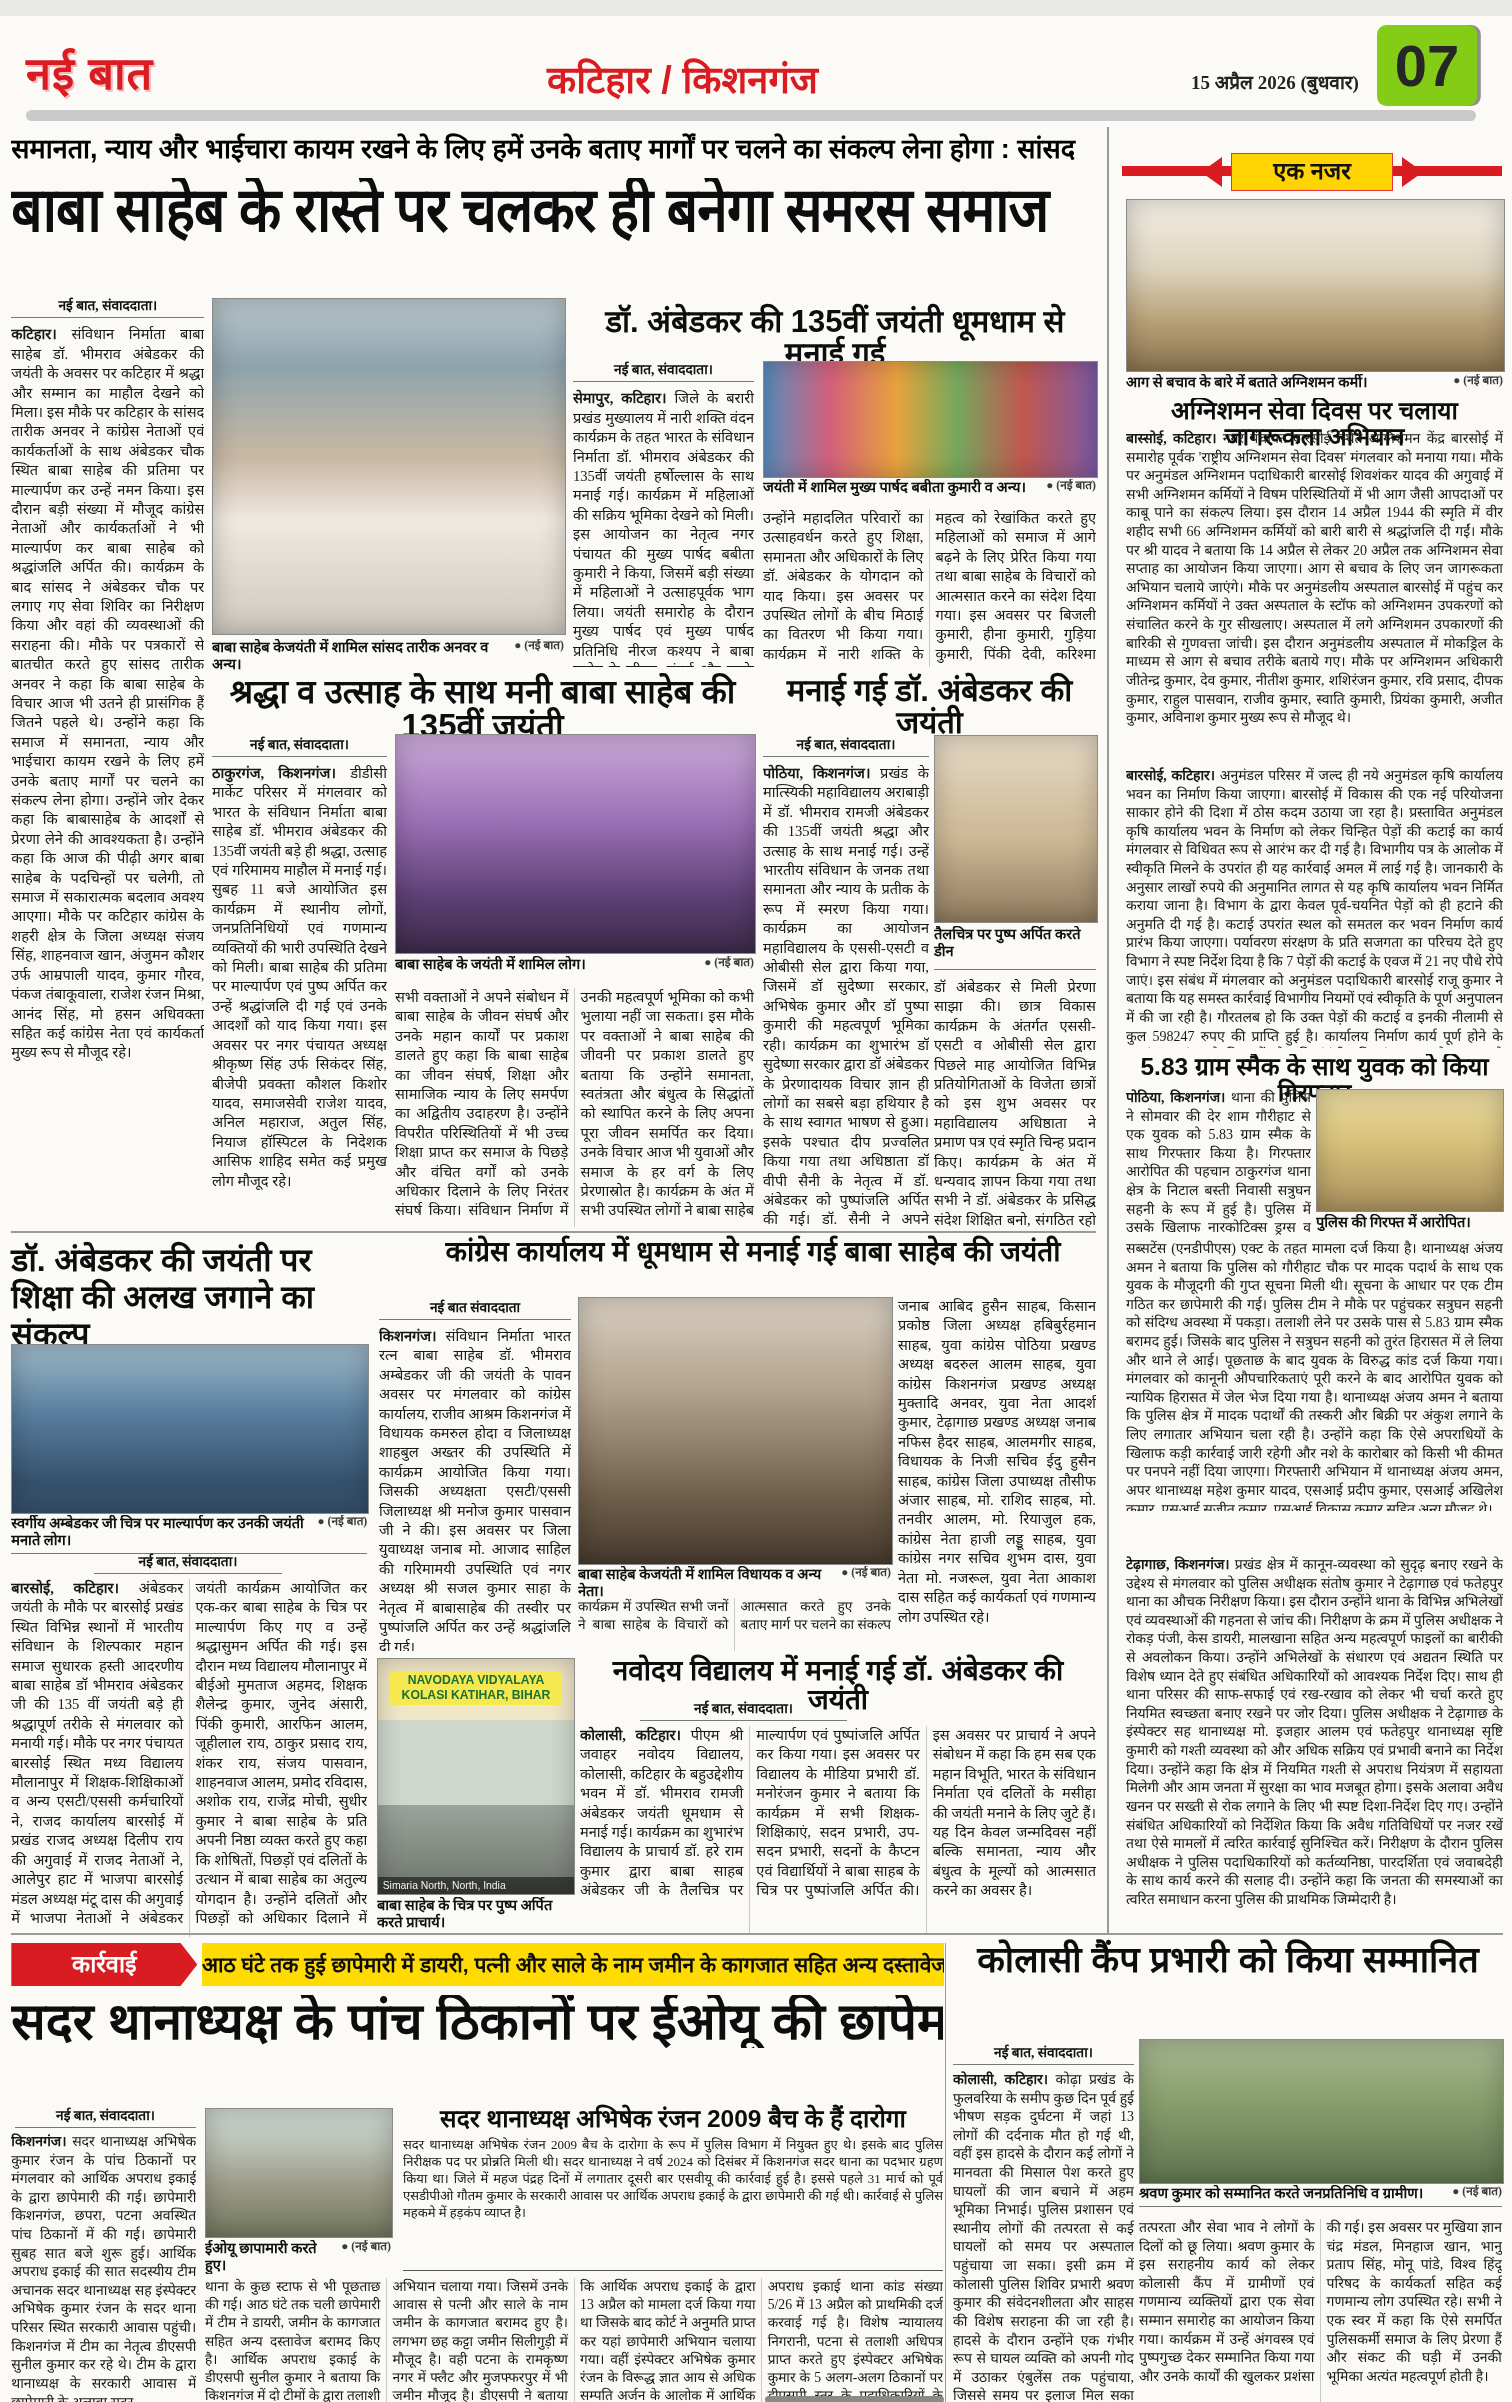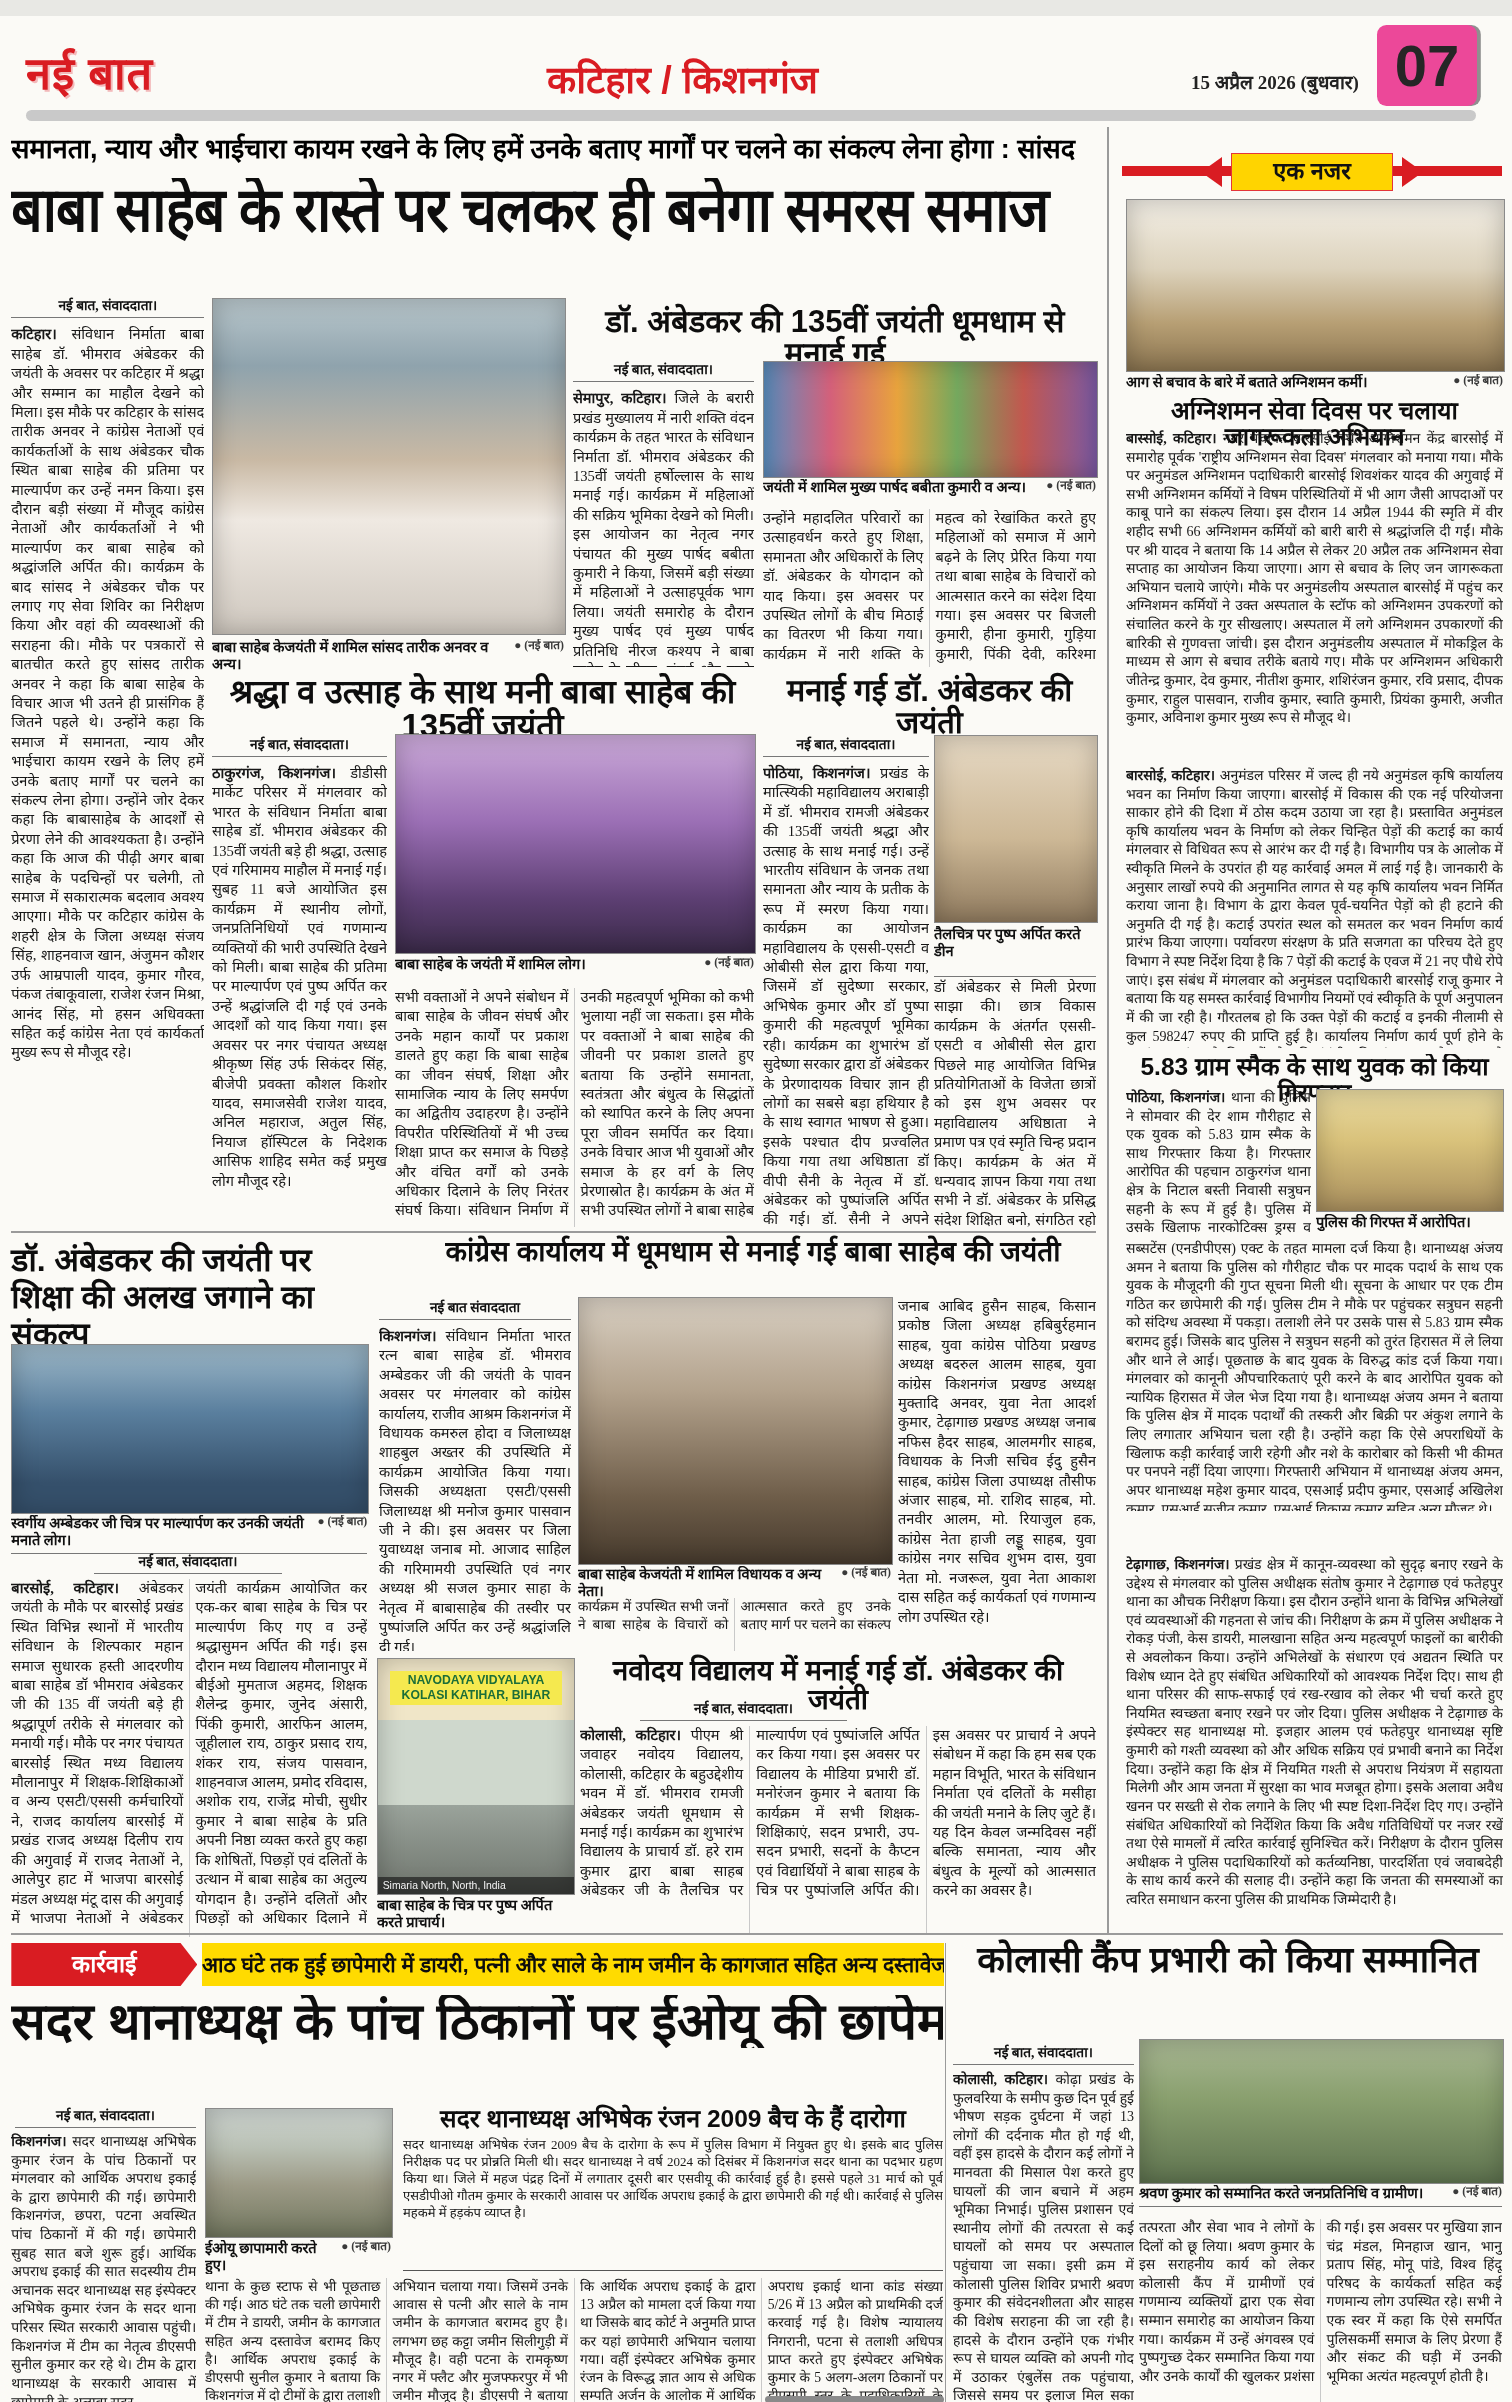--- a/index.html
+++ b/index.html
@@ -4,21 +4,21 @@
 <style>
   html,body{margin:0;padding:0;background:#e8e8e4;}
   #page{position:relative;width:1512px;height:2402px;background:#fbfaf6;margin:16px auto;
         font-family:"Liberation Serif",serif;color:#141414;overflow:hidden;}
   .abs{position:absolute;}
   .red{color:#d91c22;}
   .nameplate{font-family:"Liberation Sans",sans-serif;font-weight:900;font-size:45px;
              text-shadow:1.9px 1.9px 0 #f3b9ba;letter-spacing:0.9px;}
   .edition{font-family:"Liberation Sans",sans-serif;font-weight:900;font-size:38px;}
   .pdate{font-weight:700;font-size:19px;color:#222;}
-  .pagenum{background:#ec4899;border-radius:9.4px;text-align:center;
+  .pagenum{background:#84cc16;border-radius:9.4px;text-align:center;
            font-family:"Liberation Sans",sans-serif;font-weight:900;font-size:58px;color:#262626;
            line-height:81px;box-shadow:3.8px 0 0 #8f8f8f;}
   .rule{background:#c9c9c9;border-radius:5.6px;}
   .hairline{background:#9a9a9a;}
   .kicker{font-family:"Liberation Sans",sans-serif;font-weight:900;font-size:27px;
           white-space:nowrap;overflow:hidden;color:#000;}
   .hl{font-family:"Liberation Sans",sans-serif;font-weight:900;color:#0d0d0d;line-height:1.04;}
   .hl-lead{font-size:55px;white-space:nowrap;overflow:hidden;letter-spacing:-0.9px;transform:scaleY(1.12);transform-origin:top left;}
   .center{text-align:center;}
   .byl{font-weight:700;font-size:13.7px;text-align:center;color:#111;
@@ -89,21 +89,21 @@
 
   <div class="abs byl" style="left:212px;top:718px;width:175px;">नई बात, संवाददाता।</div>
   <div class="abs bd" style="left:212px;top:748px;width:175px;height:463px;"><b class="dl">ठाकुरगंज, किशनगंज।</b> <span>डीडीसी मार्केट परिसर में मंगलवार को भारत के संविधान निर्माता बाबा साहेब डॉ. भीमराव अंबेडकर की 135वीं जयंती बड़े ही श्रद्धा, उत्साह एवं गरिमामय माहौल में मनाई गई। सुबह 11 बजे आयोजित इस कार्यक्रम में स्थानीय लोगों, जनप्रतिनिधियों एवं गणमान्य व्यक्तियों की भारी उपस्थिति देखने को मिली। बाबा साहेब की प्रतिमा पर माल्यार्पण एवं पुष्प अर्पित कर उन्हें श्रद्धांजलि दी गई एवं उनके आदर्शों को याद किया गया। इस अवसर पर नगर पंचायत अध्यक्ष श्रीकृष्ण सिंह उर्फ सिकंदर सिंह, बीजेपी प्रवक्ता कौशल किशोर यादव, समाजसेवी राजेश यादव, अनिल महाराज, अतुल सिंह, नियाज हॉस्पिटल के निदेशक आसिफ शाहिद समेत कई प्रमुख लोग मौजूद रहे।</span></div>
   <div class="abs ph" style="left:395px;top:718px;width:359px;height:218px;background:linear-gradient(180deg,#caa9d8,#9b6fb5 40%,#5d3f73 75%,#3a2a48);"></div>
   <div class="abs cap" style="left:395px;top:940px;width:359px;"><span class="cred">● (नई बात)</span><span>बाबा साहेब के जयंती में शामिल लोग।</span></div>
   <div class="abs bd cols2" style="left:395px;top:972px;width:359px;height:239px;">सभी वक्ताओं ने अपने संबोधन में बाबा साहेब के जीवन संघर्ष और उनके महान कार्यों पर प्रकाश डालते हुए कहा कि बाबा साहेब का जीवन संघर्ष, शिक्षा और सामाजिक न्याय के लिए समर्पण का अद्वितीय उदाहरण है। उन्होंने विपरीत परिस्थितियों में भी उच्च शिक्षा प्राप्त कर समाज के पिछड़े और वंचित वर्गों को उनके अधिकार दिलाने के लिए निरंतर संघर्ष किया। संविधान निर्माण में उनकी महत्वपूर्ण भूमिका को कभी भुलाया नहीं जा सकता। इस मौके पर वक्ताओं ने बाबा साहेब की जीवनी पर प्रकाश डालते हुए बताया कि उन्होंने समानता, स्वतंत्रता और बंधुत्व के सिद्धांतों को स्थापित करने के लिए अपना पूरा जीवन समर्पित कर दिया। उनके विचार आज भी युवाओं और समाज के हर वर्ग के लिए प्रेरणास्रोत है। कार्यक्रम के अंत में सभी उपस्थित लोगों ने बाबा साहेब के बताए मार्ग पर चलने, शिक्षा को बढ़ावा देने और समाज में समरसता स्थापित करने का संकल्प लिया। इस आयोजन के माध्यम से सामाजिक एकता और भाईचारे का संदेश भी दिया गया।</div>
 
   <div class="abs byl" style="left:763px;top:718px;width:166px;">नई बात, संवाददाता।</div>
   <div class="abs bd" style="left:763px;top:748px;width:166px;height:463px;"><b class="dl">पोठिया, किशनगंज।</b> <span>प्रखंड के मात्स्यिकी महाविद्यालय अराबाड़ी में डॉ. भीमराव रामजी अंबेडकर की 135वीं जयंती श्रद्धा और उत्साह के साथ मनाई गई। उन्हें भारतीय संविधान के जनक तथा समानता और न्याय के प्रतीक के रूप में स्मरण किया गया। कार्यक्रम का आयोजन महाविद्यालय के एससी-एसटी व ओबीसी सेल द्वारा किया गया, जिसमें डॉ सुदेष्णा सरकार, अभिषेक कुमार और डॉ पुष्पा कुमारी की महत्वपूर्ण भूमिका रही। कार्यक्रम का शुभारंभ डॉ सुदेष्णा सरकार द्वारा डॉ अंबेडकर के प्रेरणादायक विचार ज्ञान ही लोगों का सबसे बड़ा हथियार है के साथ स्वागत भाषण से हुआ। इसके पश्चात दीप प्रज्वलित किया गया तथा अधिष्ठाता डॉ वीपी सैनी के नेतृत्व में डॉ. अंबेडकर को पुष्पांजलि अर्पित की गई। डॉ. सैनी ने अपने संबोधन में कहा कि 14 अप्रैल केवल एक तिथि नहीं, बल्कि एक महान विचारक, समाज सुधारक और भारतीय संविधान के निर्माता को स्मरण करने का अवसर है। इस अवसर पर छात्रों ने भी अपने विचार व्यक्त किए और</span></div>
   <div class="abs ph" style="left:934px;top:719px;width:162px;height:186px;background:linear-gradient(180deg,#e6d9c4,#cdb896 55%,#8f7a5e);"></div>
-  <div class="abs cap" style="left:934px;top:910px;width:162px;border-bottom:0.9px solid #777;padding-bottom:16px;">तैलचित्र पर पुष्प अर्पित करते डीन</div>
+  <div class="abs cap" style="left:934px;top:910px;width:162px;border-bottom:0.9px solid #777;padding-bottom:9px;">तैलचित्र पर पुष्प अर्पित करते डीन</div>
   <div class="abs bd" style="left:934px;top:962px;width:162px;height:249px;">डॉ अंबेडकर से मिली प्रेरणा साझा की। छात्र विकास कार्यक्रम के अंतर्गत एससी-एसटी व ओबीसी सेल द्वारा पिछले माह आयोजित विभिन्न प्रतियोगिताओं के विजेता छात्रों को इस शुभ अवसर पर महाविद्यालय अधिष्ठाता ने प्रमाण पत्र एवं स्मृति चिन्ह प्रदान किए। कार्यक्रम के अंत में धन्यवाद ज्ञापन किया गया तथा सभी ने डॉ. अंबेडकर के प्रसिद्ध संदेश शिक्षित बनो, संगठित रहो और संघर्ष करो का सामूहिक पाठ किया। जय भीम जय हिंद के नारों के साथ डॉ सुदेष्णा सरकार ने सभी के प्रति आभार व्यक्त करते हुए एकता, सम्मान और करुणा के साथ आगे बढ़ने का आह्वान किया।</div>
 
   <div class="abs hairline" style="left:11.3px;top:1215px;width:1085px;height:1.9px;"></div>
 
   <div class="abs hl" style="left:11.3px;top:1226px;width:356px;font-size:32px;line-height:1.15;">डॉ. अंबेडकर की जयंती पर शिक्षा की अलख जगाने का संकल्प</div>
   <div class="abs ph" style="left:11.3px;top:1328px;width:356px;height:168px;background:linear-gradient(180deg,#9db8c8,#5a7f9e 40%,#35506b 82%);"></div>
   <div class="abs cap" style="left:11.3px;top:1499px;width:356px;border-bottom:0.9px solid #777;padding-bottom:4.7px;"><span class="cred">● (नई बात)</span><span>स्वर्गीय अम्बेडकर जी चित्र पर माल्यार्पण कर उनकी जयंती मनाते लोग।</span></div>
   <div class="abs byl" style="left:94px;top:1535px;width:188px;">नई बात, संवाददाता।</div>
   <div class="abs bd cols2" style="left:11.3px;top:1563px;width:356px;height:358px;"><b class="dl">बारसोई, कटिहार।</b> <span>अंबेडकर जयंती के मौके पर बारसोई प्रखंड स्थित विभिन्न स्थानों में भारतीय संविधान के शिल्पकार महान समाज सुधारक हस्ती आदरणीय बाबा साहेब डॉ भीमराव अंबेडकर जी की 135 वीं जयंती बड़े ही श्रद्धापूर्ण तरीके से मंगलवार को मनायी गई। मौके पर नगर पंचायत बारसोई स्थित मध्य विद्यालय मौलानापुर में शिक्षक-शिक्षिकाओं व अन्य एसटी/एससी कर्मचारियों ने, राजद कार्यालय बारसोई में प्रखंड राजद अध्यक्ष दिलीप राय की अगुवाई में राजद नेताओं ने, आलेपुर हाट में भाजपा बारसोई मंडल अध्यक्ष मंटू दास की अगुवाई में भाजपा नेताओं ने अंबेडकर ज‍यंती कार्यक्रम आयोजित कर एक-कर बाबा साहेब के चित्र पर माल्यार्पण किए गए व उन्हें श्रद्धासुमन अर्पित की गई। इस दौरान मध्य विद्यालय मौलानापुर में बीईओ मुमताज अहमद, शिक्षक शैलेन्द्र कुमार, जुनेद अंसारी, पिंकी कुमारी, आरफिन आलम, जूहीलाल राय, ठाकुर प्रसाद राय, शंकर राय, संजय पासवान, शाहनवाज आलम, प्रमोद रविदास, अशोक राय, राजेंद्र मोची, सुधीर कुमार ने बाबा साहेब के प्रति अपनी निष्ठा व्यक्त करते हुए कहा कि शोषितों, पिछड़ों एवं दलितों के उत्थान में बाबा साहेब का अतुल्य योगदान है। उन्होंने दलितों और पिछड़ों को अधिकार दिलाने में अपना पूरा जीवन निछावर कर दिया। मौके पर वक्ताओं ने बाबा साहेब के जीवन पर विस्तार से प्रकाश डाला।</span></div>
 

